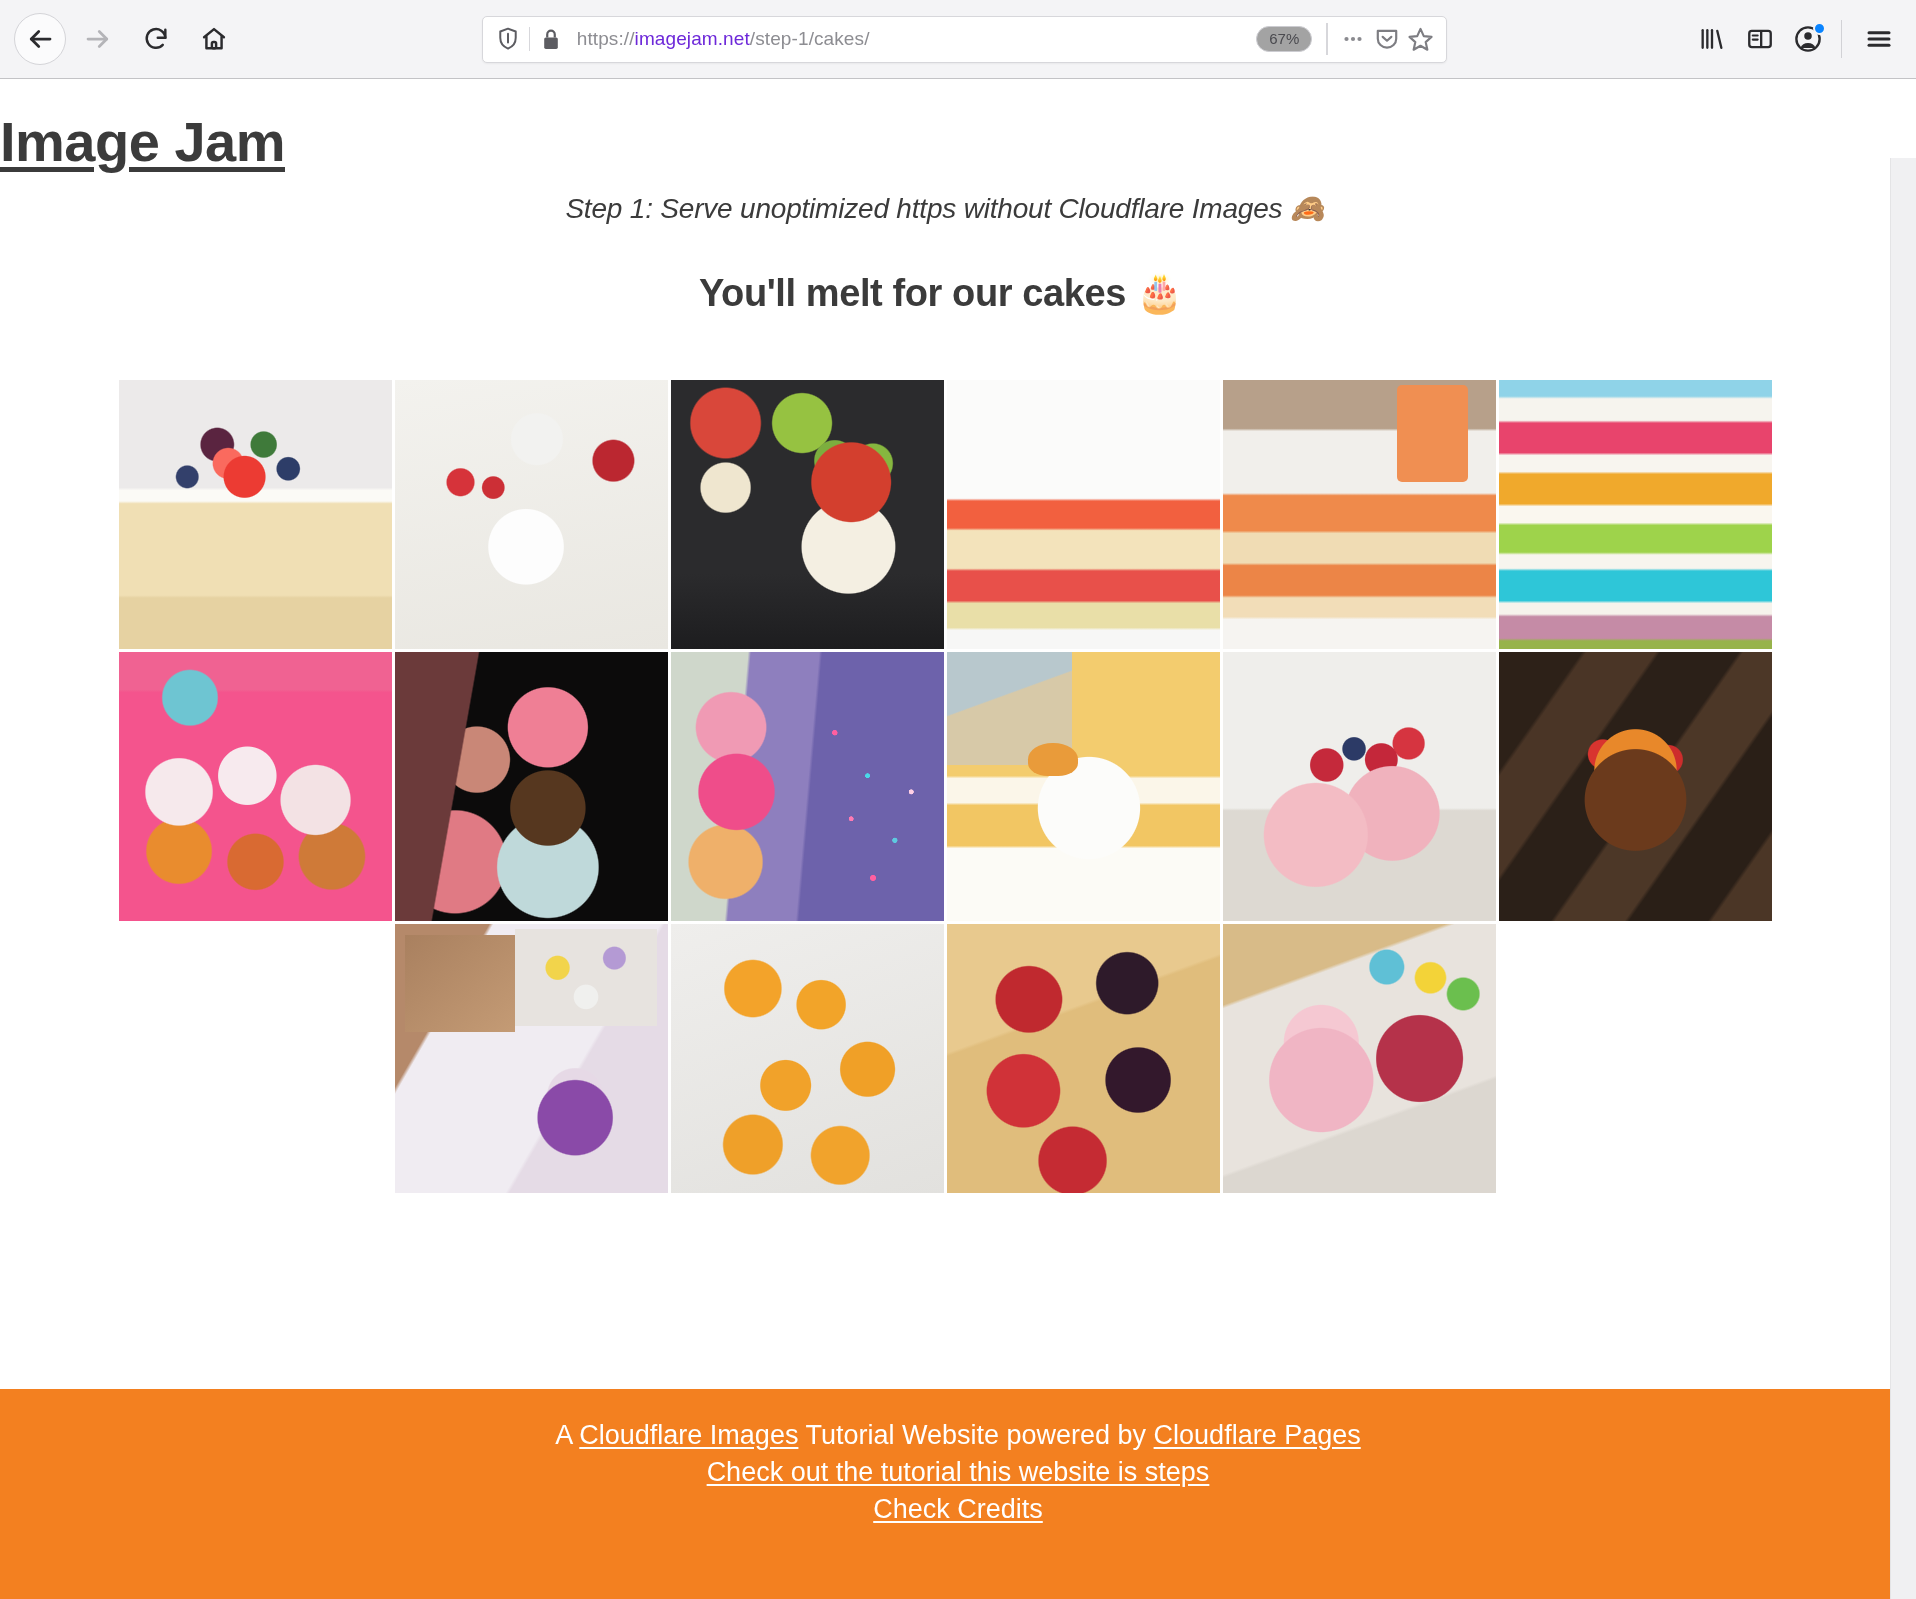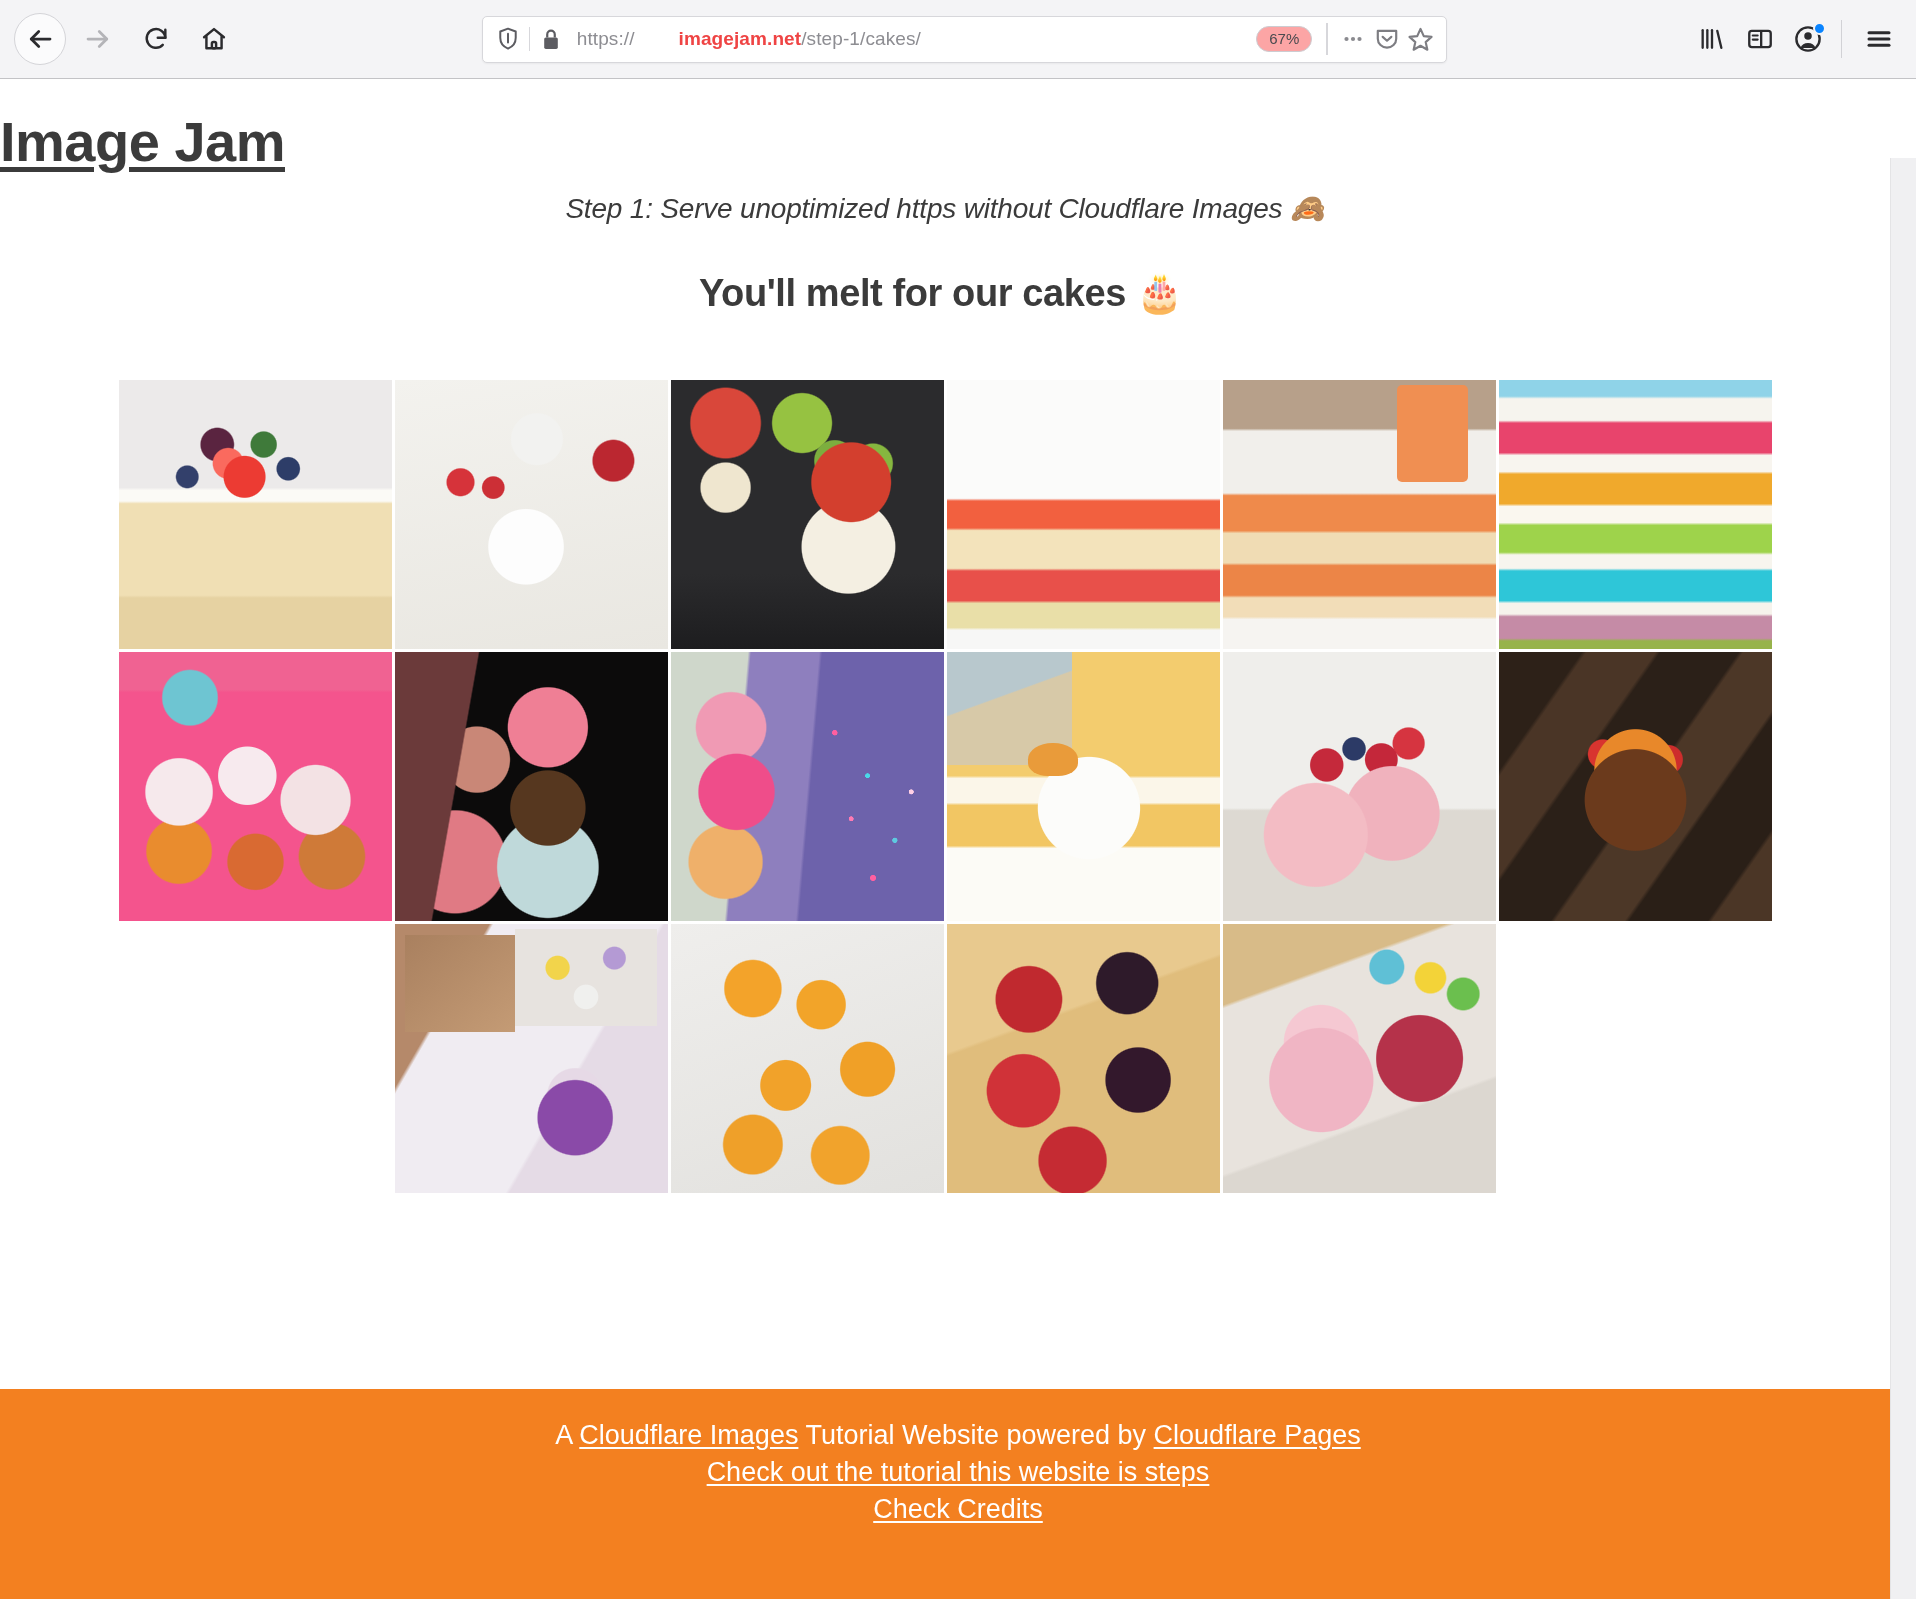--- a/index.html
+++ b/index.html
@@ -72,27 +72,27 @@
     flex: 1 1 auto;
     font-size: 19px;
     color: #8d8d92;
     white-space: nowrap;
     overflow: hidden;
     padding-left: 11px;
     letter-spacing: 0.1px;
     cursor: text;
   }
   .url-text .scheme { color: #8d8d92; }
-  .url-text .host { color: #ef4444; font-weight: bold; margin-left: 44px; }
+  .url-text .host { color: #6d28d9; font-weight: normal; }
   .url-text .path { color: #8d8d92; }
   .zoom-pill {
     flex: 0 0 auto;
     border: 1.4px solid #ccccd1;
     border-radius: 14px;
-    background: #fca5a5;
+    background: #a3a3a3;
     font-size: 15px;
     color: #4a4a4f;
     padding: 3px 12px 4px;
     margin-right: 6px;
     cursor: pointer;
   }
   .url-sep2 { width: 1.5px; height: 32px; background: #d7d7db; margin: 0 8px; flex: 0 0 auto; }
   .url-action {
     width: 34px; height: 34px;
     display: flex; align-items: center; justify-content: center;

